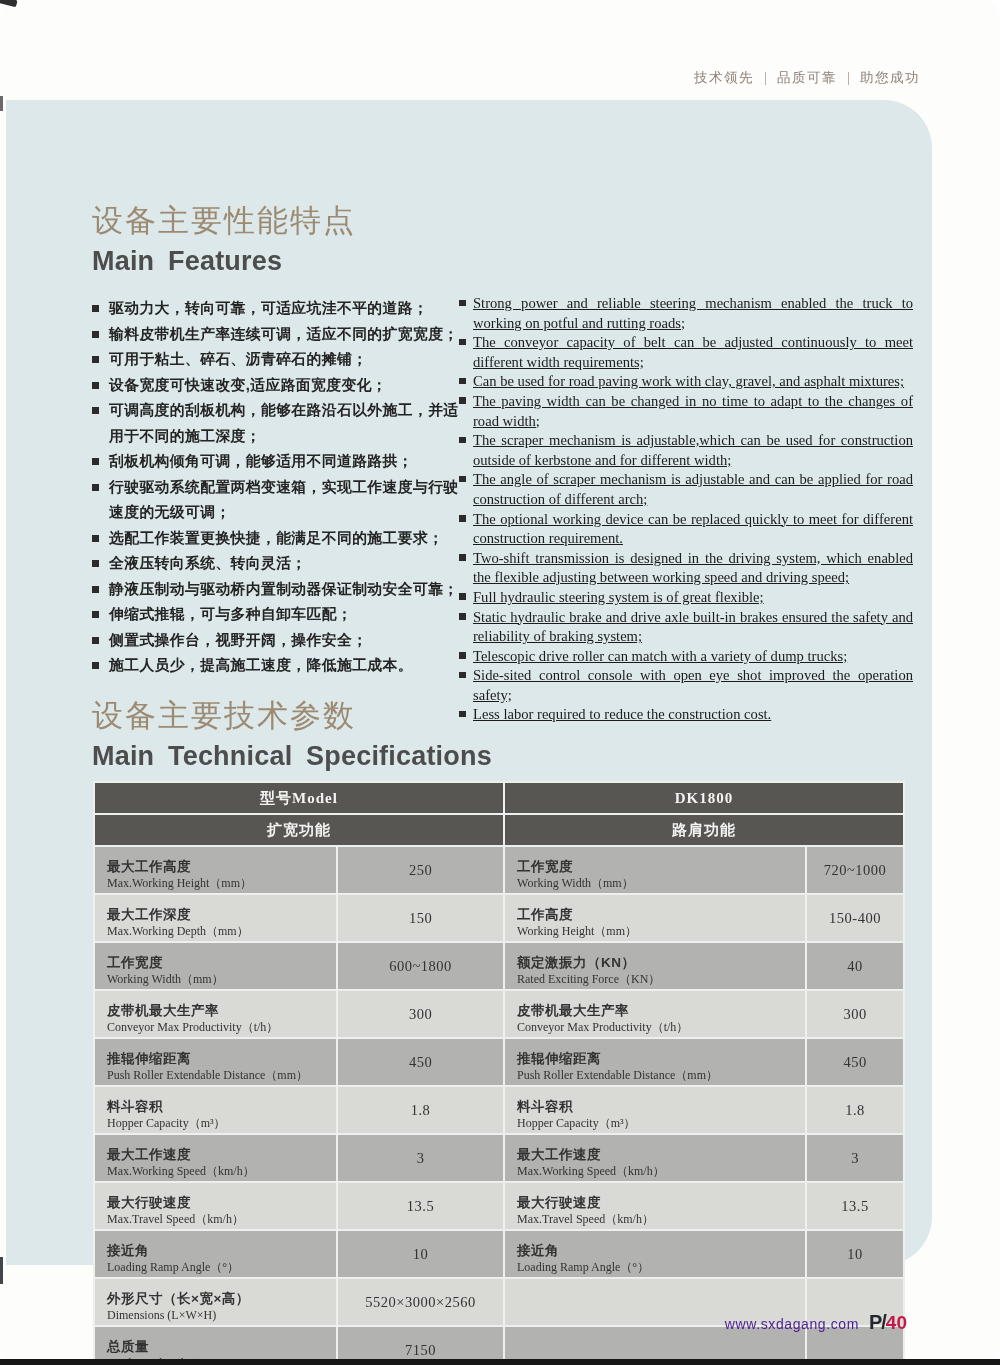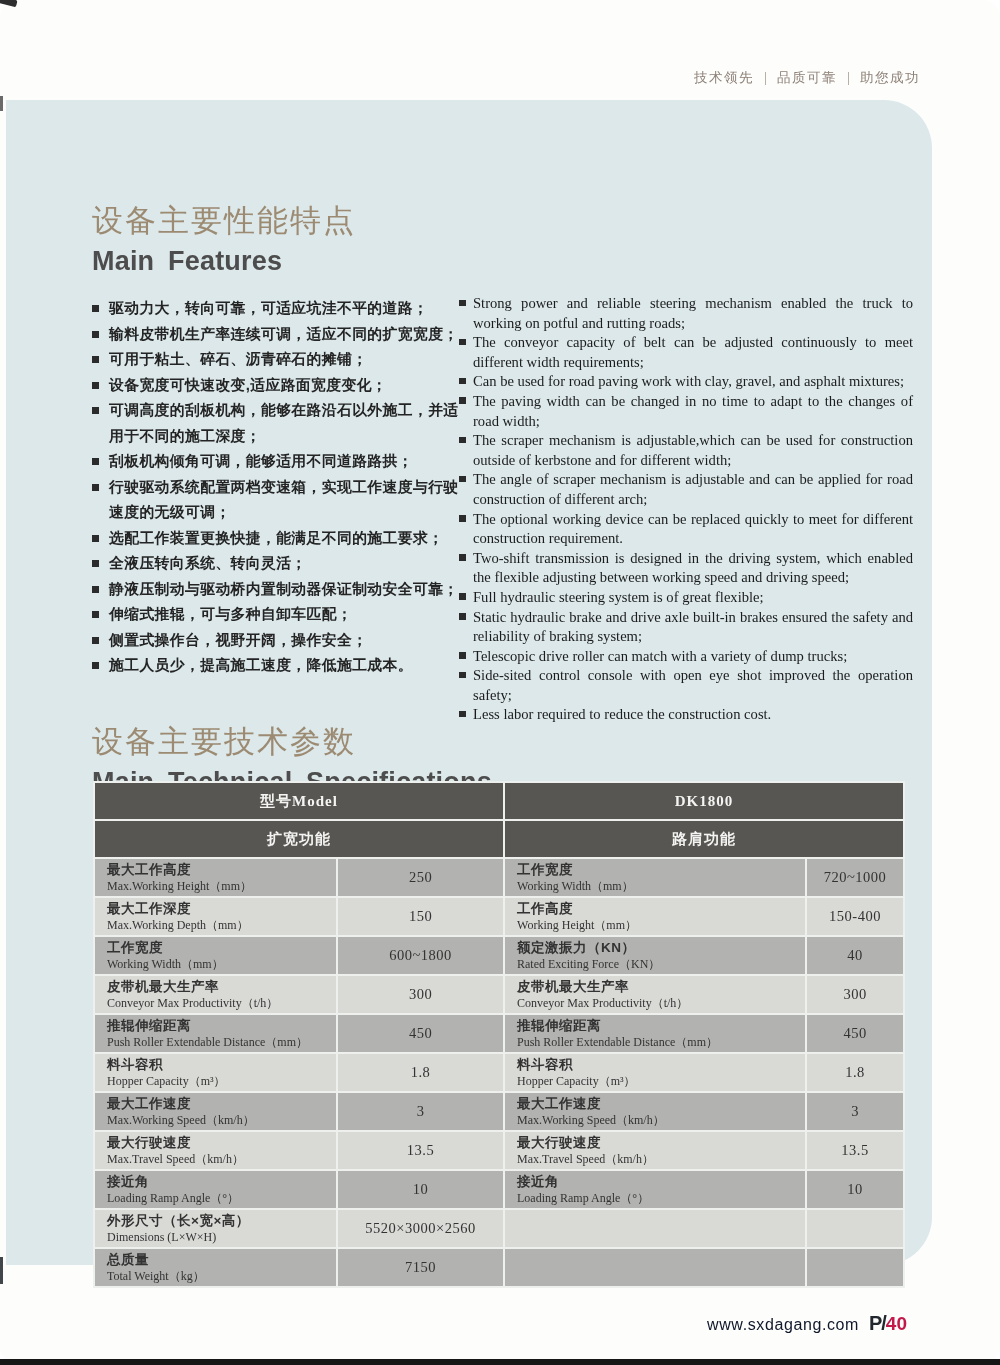--- a/index.html
+++ b/index.html
@@ -32,21 +32,21 @@
   }
 
   .panel{
     position:absolute;left:6px;top:100px;width:926px;height:1165px;
     background:var(--panel-bg);
     border-radius:0 48px 48px 0;
   }
 
   .title-block{position:absolute;left:92px;}
   .t1{top:203px;}
-  .t2{top:698px;margin-top:26px;}
+  .t2{top:698px;}
   .title-zh{
     font-size:31px;line-height:36px;color:var(--title-accent);
     letter-spacing:2px;font-weight:500;
   }
   .title-en{
     margin-top:7px;font-size:27px;line-height:30px;color:var(--title-dark);
     font-weight:bold;word-spacing:6px;letter-spacing:0.2px;
   }
 
   ul{list-style:none;}
@@ -55,52 +55,53 @@
     position:relative;padding-left:17px;
     font-size:14.8px;line-height:25.5px;font-weight:600;
     color:#242424;letter-spacing:0.4px;
   }
   .en-list{position:absolute;left:459px;top:294px;width:454px;}
   .en-list li{
     position:relative;padding-left:14px;
     font-family:"Liberation Serif", serif;
     font-size:14.6px;line-height:19.6px;color:#1c1c1c;
     text-align:justify;
+    text-decoration:underline;
   }
   .sq{position:absolute;left:0;background:#2b2b2b;}
   .zh-list .sq{top:9px;width:7px;height:7px;}
   .en-list .sq{top:5.5px;width:6.5px;height:6.5px;}
 
   table.spec-table{
     position:absolute;left:93px;top:781px;width:812px;
     border-collapse:separate;border-spacing:2px;
     background:var(--gap-color);table-layout:fixed;
   }
   .spec-table th{
     background:var(--header-bg);color:#f4f4f2;
-    height:36px;font-size:15px;font-weight:bold;
+    height:30px;font-size:15px;font-weight:bold;
     font-family:"Liberation Serif", serif;letter-spacing:1px;
     text-align:center;vertical-align:middle;
   }
   .spec-table td{height:36px;vertical-align:middle;color:#333;}
   .spec-table tr.r-dark td{background:var(--row-dark);}
   .spec-table tr.r-light td{background:var(--row-light);}
-  td.lbl{padding:3px 6px 2px 12px;}
+  td.lbl{padding:12px 6px 2px 12px;}
   td.lbl .zh{font-size:13.5px;font-weight:600;line-height:16px;letter-spacing:0.5px;}
   td.lbl .en{font-family:"Liberation Serif", serif;font-size:12px;line-height:16px;}
   td.val{
     text-align:center;font-family:"Liberation Serif", serif;
     font-size:14.5px;letter-spacing:0.5px;
   }
 
   .footer{
     position:absolute;top:1268px;right:93px;
     display:flex;align-items:baseline;
   }
-  .footer .site{font-size:16px;color:#0f172a;letter-spacing:0.6px;margin-right:10px;margin-top:48px;}
+  .footer .site{font-size:14px;color:#4c1d95;letter-spacing:0.6px;margin-right:10px;margin-top:48px;}
   .footer .pmark{font-size:20px;font-weight:800;color:#23282e;letter-spacing:-1px;}
   .footer .pnum{font-size:19px;font-weight:bold;color:var(--red);}
 
   .bottom-bar{position:absolute;left:0;bottom:0;width:1000px;height:6px;background:#161616;}
   .mark-tl{position:absolute;left:-3px;top:-2px;width:20px;height:7px;background:#2e2e2e;transform:rotate(14deg);border-radius:2px;}
   .mark-l1{position:absolute;left:0;top:96px;width:3px;height:15px;background:#6a6a6a;}
   .mark-l2{position:absolute;left:0;top:1257px;width:3px;height:27px;background:#41464b;}
 </style>
 </head>
 <body>

